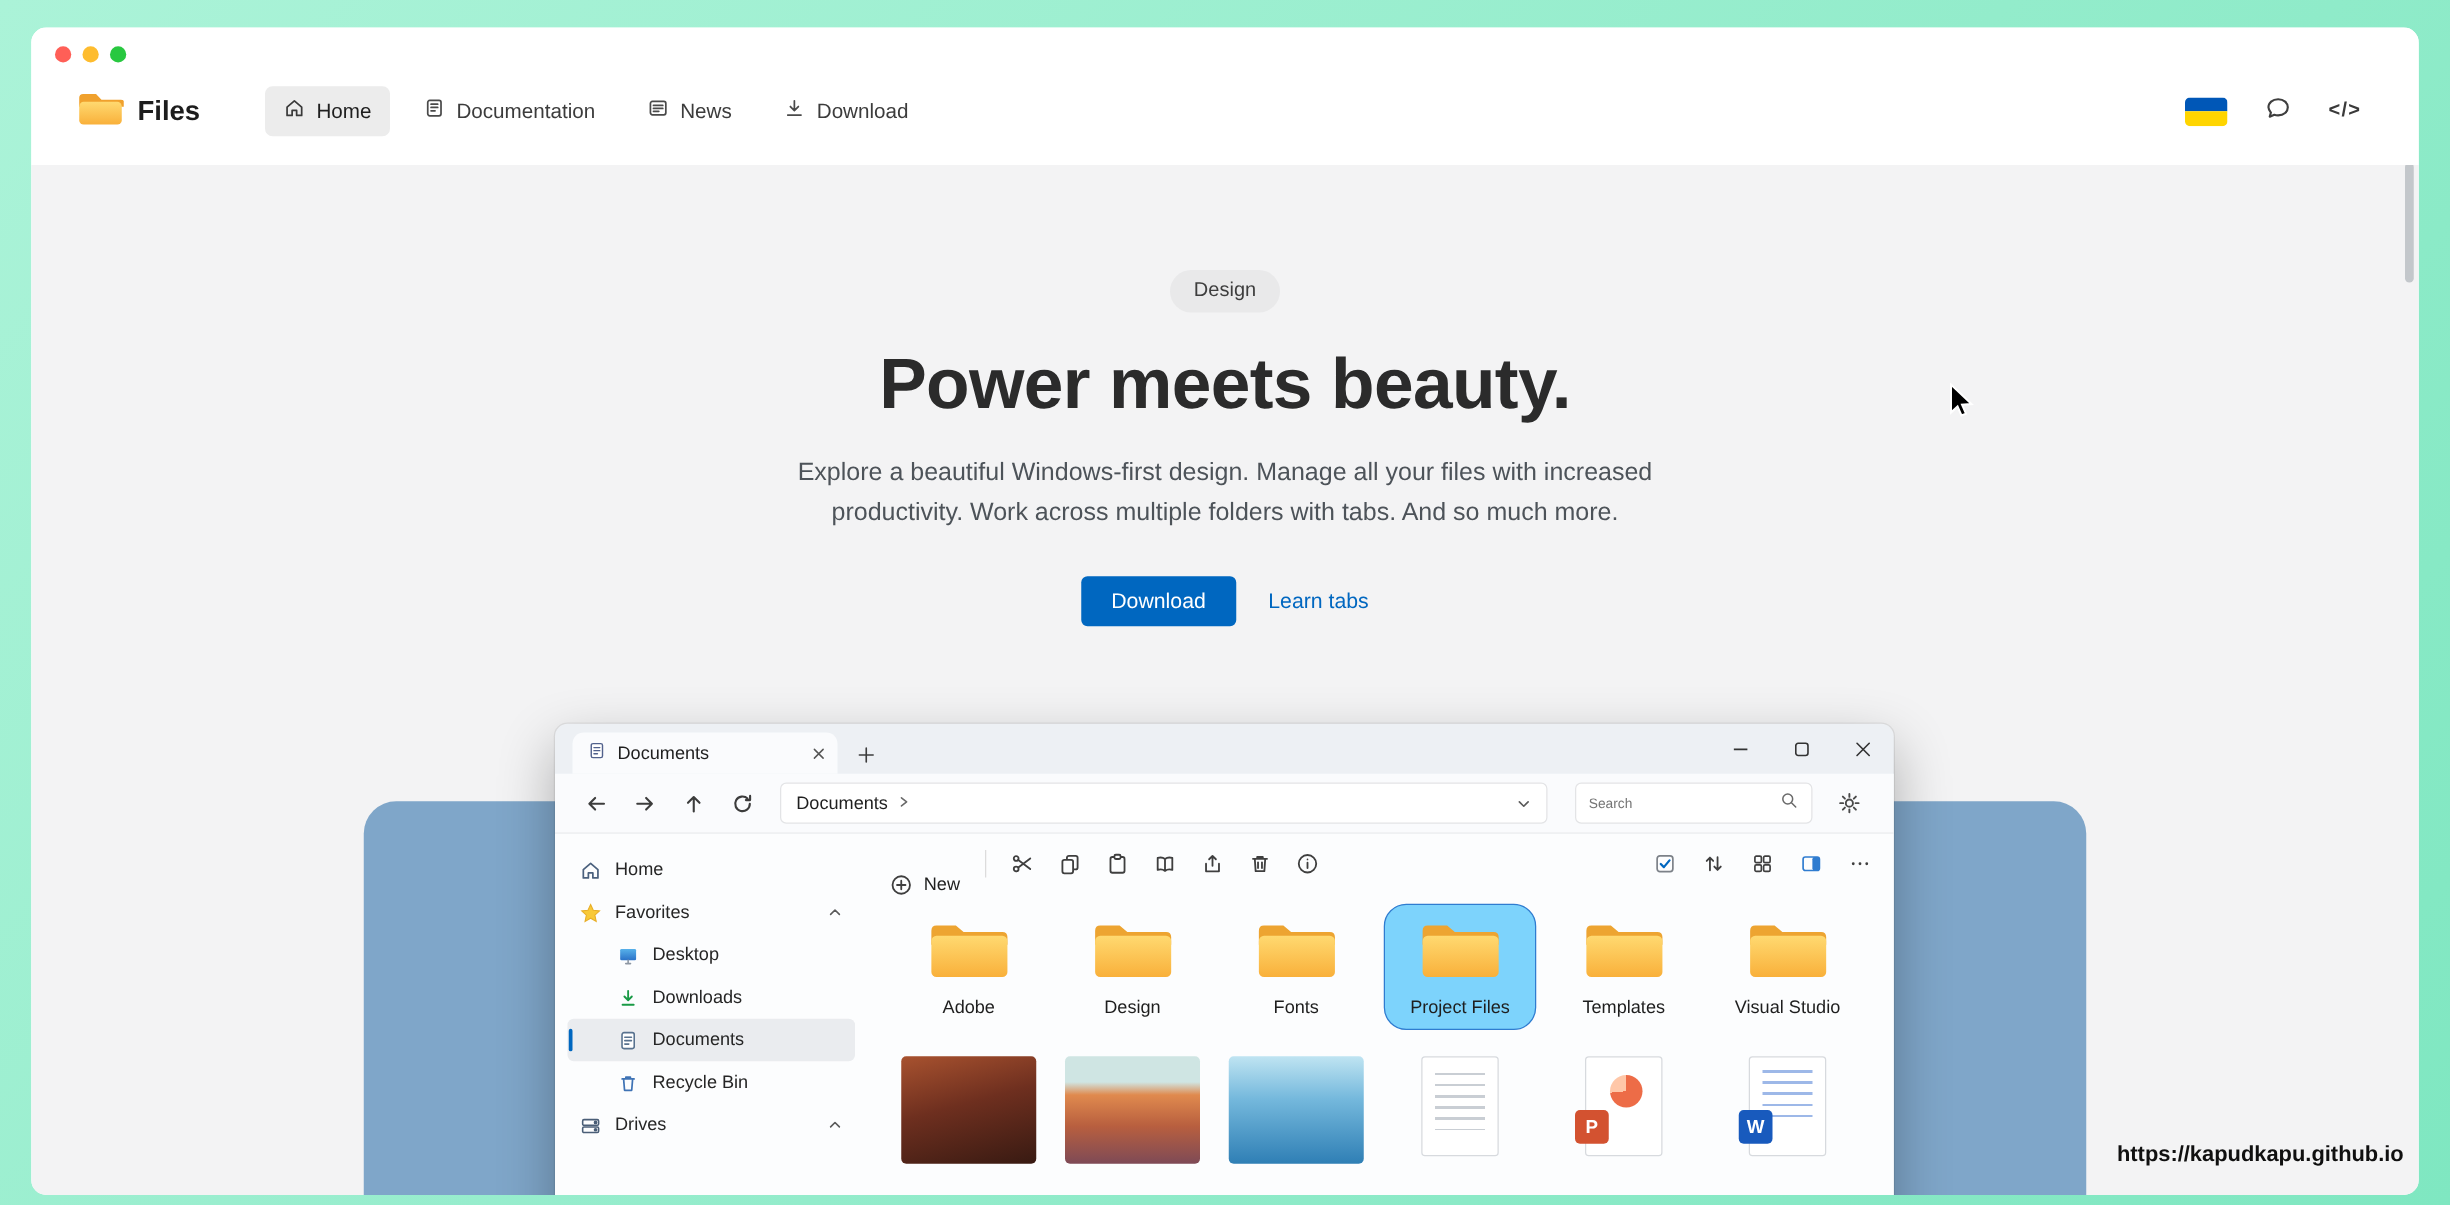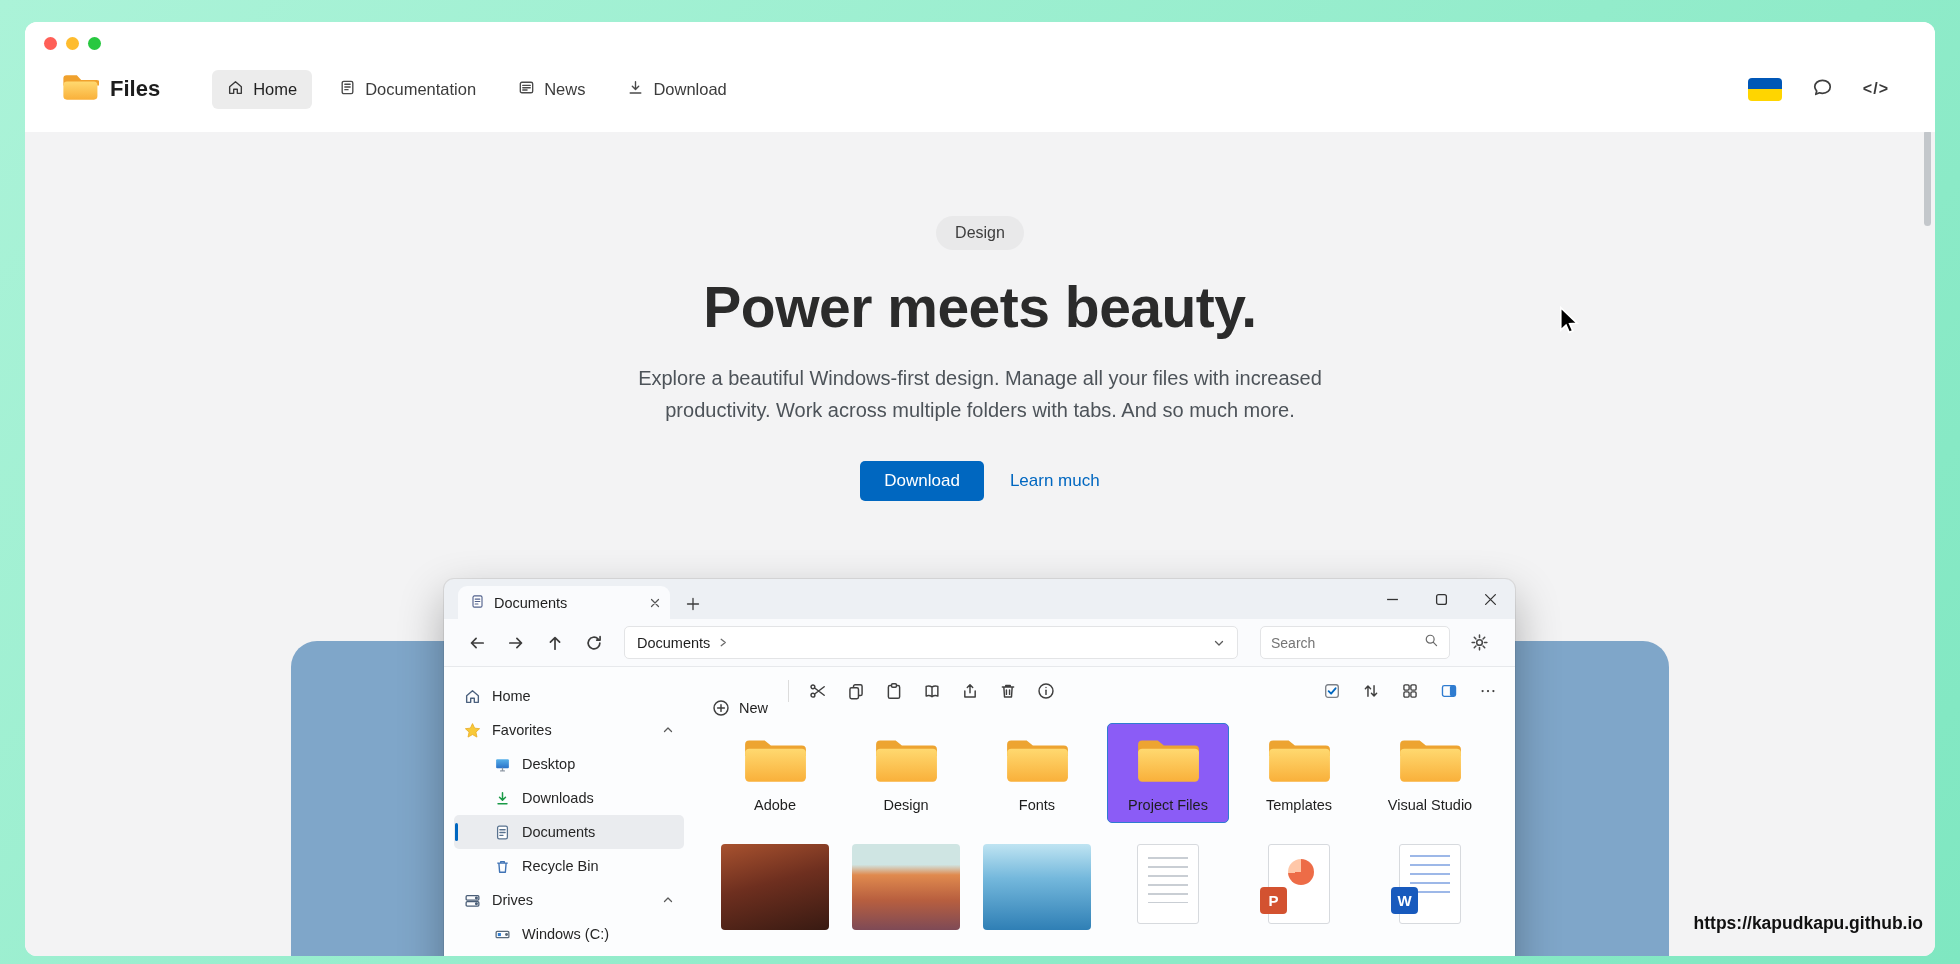--- a/index.html
+++ b/index.html
@@ -65,21 +65,21 @@
   .aw-wincontrols span { display:flex; }
   .aw-addressbar { height:48px; background:#fafbfd; display:flex; align-items:center;
     padding:0 16px; gap:6px; border-bottom:1px solid #e7e9ec; }
   .aw-navbtn { width:33px; height:33px; display:flex; align-items:center; justify-content:center; }
   .aw-breadcrumb { margin-left:8px; width:614px; height:33px; border:1px solid #e3e4e6;
     background:#fff; border-radius:5px; display:flex; align-items:center; gap:8px;
     padding:0 12px; font-size:14.5px; color:#1f1f1f; }
   .bc-dropdown { margin-left:auto; display:flex; }
   .aw-search { margin-left:16px; width:190px; height:33px; border:1px solid #e3e4e6;
     background:#fff; border-radius:5px; display:flex; align-items:center; padding:0 10px; }
-  .aw-search input { border:none; outline:none; flex:1; font-size:14px; color:#333;
+  .aw-search input { border:none; outline:none; flex:1; font-size:11px; color:#333;
     background:transparent; font-family:inherit; min-width:0; }
   .aw-settings { margin-left:14px; display:flex; }
 
   .aw-content { display:flex; height:calc(100% - 88px); background:#fcfdfe; }
   .aw-sidebar { width:250px; padding:12px 10px 0; flex:0 0 250px; }
   .sb-item { height:34px; display:flex; align-items:center; gap:11px; padding:0 10px;
     border-radius:5px; font-size:14.5px; color:#262626; position:relative; }
   .sb-item.indent { padding-left:40px;text-align:right; }
   .sb-item.selected { background:#eaecef; }
   .sb-item.selected::before { content:""; position:absolute; left:1px; top:8px; bottom:8px;
@@ -92,21 +92,21 @@
   .cmd-new { display:flex; align-items:center; gap:9px; font-size:14.5px; color:#1f1f1f;margin-top:34px; }
   .cmd-sep { width:1px; height:22px; background:#dcdcdc; }
   .cmd-btn { display:flex; }
   .cmd-right { margin-left:auto; display:flex; align-items:center; gap:21px; }
 
   .aw-files { padding:8px 20px 0; }
   .file-row { display:flex; gap:9px; }
   .file-row + .file-row { margin-top:10px; }
   .tile { width:122px; display:flex; flex-direction:column; align-items:center; gap:7px;
     padding:10px 0 9px; border:1px solid transparent; border-radius:5px; }
-  .tile.selected { border-color:#2f7cd0; background:#8b5cf6; }
+  .tile.selected { border-color:#2f7cd0; background:#7dd3fc;border-radius:18px; }
   .tile-label { font-size:14.5px; color:#1e1e1e; }
   .thumb { width:108px; height:86px; border-radius:4px; }
   .ph-canyon   { background:linear-gradient(165deg,#a8522f 0%,#6e2f1f 45%,#381a12 100%); }
   .ph-mountain { background:linear-gradient(180deg,#cfe5e3 0%,#cfe5e3 24%,#e08a4e 36%,#b85f3f 65%,#7e4a56 100%); }
   .ph-ocean    { background:linear-gradient(180deg,#bfe4f2 0%,#74b8dc 40%,#2f7fb5 100%); }
   .doc-page { width:62px; height:80px; background:#fff; border:1px solid #d7dade;
     border-radius:3px; position:relative; }
   .doc-lines { position:absolute; left:10px; right:10px; top:12px; height:46px;
     background:repeating-linear-gradient(#c9ced4 0 2px, transparent 2px 9px); }
   .doc-lines.blue { background:repeating-linear-gradient(#9db8e8 0 2px, transparent 2px 9px);
@@ -207,21 +207,21 @@
     </div>
   </div>
 
   <div class="page-body">
     <div class="hero">
       <span class="badge">Design</span>
       <h1 class="hero-title">Power meets beauty.</h1>
       <p class="hero-sub">Explore a beautiful Windows-first design. Manage all your files with increased productivity. Work across multiple folders with tabs. And so much more.</p>
       <div class="hero-cta">
         <button class="btn-download">Download</button>
-        <a class="link-learn" href="#">Learn much</a>
+        <a class="link-learn" href="#">Learn tabs</a>
       </div>
     </div>
   </div>
 
   <div class="blue-panel"></div>
 
   <div class="app-window">
 
     <div class="aw-tabbar">
       <div class="aw-tab">
@@ -379,30 +379,20 @@
                 <circle cx="11.7" cy="5.6" r="0.8" fill="#4a5e77"></circle>
                 <circle cx="11.7" cy="11.1" r="0.8" fill="#4a5e77"></circle>
               </svg>
           </span>
           <span>Drives</span>
           <span class="sb-chevron">
             <svg width="12" height="12" viewBox="0 0 12 12" fill="none" stroke="#5a5a5a" stroke-width="1.3" stroke-linecap="round" stroke-linejoin="round">
                 <path d="M2.5 7.5 L6 4 L9.5 7.5"></path>
               </svg>
           </span>
-        </div>
-        <div class="sb-item indent">
-          <span class="sb-icon">
-            <svg width="17" height="17" viewBox="0 0 16 16" fill="none" stroke="#5a6a7a" stroke-width="1.2">
-                <rect x="2" y="5" width="12" height="6" rx="1"></rect>
-                <rect x="3.6" y="6.6" width="2.9" height="2.9" fill="#2f7cd0" stroke="none"></rect>
-                <circle cx="11.8" cy="8" r="0.8" fill="#5a6a7a"></circle>
-              </svg>
-          </span>
-          <span>Windows (C:)</span>
         </div>
       </div>
 
       <div class="aw-main">
 
         <div class="aw-commandbar">
           <span class="cmd-new">
             <svg width="18" height="18" viewBox="0 0 16 16" fill="none" stroke="#3f3f3f" stroke-width="1.3" stroke-linecap="round">
                 <circle cx="8" cy="8" r="6.2"></circle>
                 <path d="M8 5 v6 M5 8 h6"></path>

